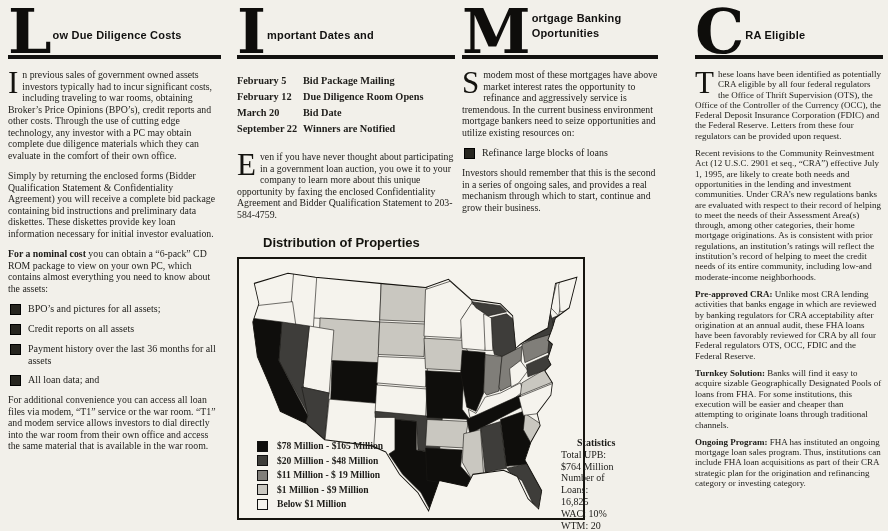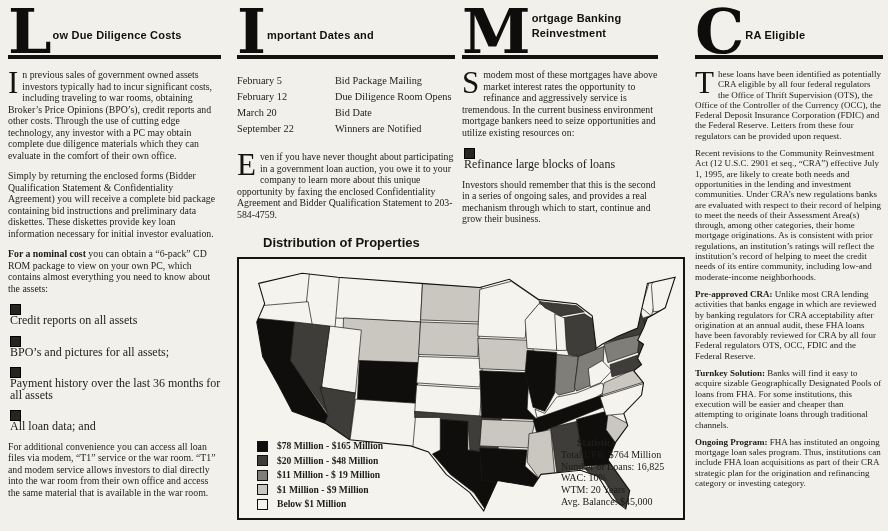--- a/index.html
+++ b/index.html
@@ -16,28 +16,28 @@
   .bigcap{font-family:"DejaVu Serif",serif;font-weight:bold;font-size:62px;
           line-height:0.74;letter-spacing:-2px;color:#0e0d0b;}
   .htext{font-family:"Liberation Sans",sans-serif;font-weight:700;font-size:11px;
          letter-spacing:0.2px;padding-bottom:14px;color:#121110;}
   .htext .hline{display:block;line-height:15px;}
   .body{font-size:9.8px;line-height:11.5px;margin:0 0 9px 0;}
   #col4 .body{font-size:9px;line-height:10.3px;margin:0 0 7px 0;}
   .dropcap{float:left;font-size:31px;line-height:25px;margin:1px 4px 0 0;
            font-family:"Liberation Serif",serif;color:#14130f;}
   .lead{font-weight:700;}
-  .bullet{display:flex;gap:0;margin:0 0 8px 2px;font-size:12px;line-height:11.5px;flex-direction:column;}
+  .bullet{display:flex;gap:7px;margin:0 0 8px 2px;font-size:10px;line-height:11.5px;}
   .sq{flex:0 0 auto;width:9px;height:9px;background:#26251f;border:1px solid #000;margin-top:1px;}
-  .daterow{display:flex;font-weight:400;font-size:10.3px;line-height:12px;margin-bottom:4px;gap:32px;}
+  .daterow{display:flex;font-weight:700;font-size:10.3px;line-height:12px;margin-bottom:4px;}
   .datecell{width:66px;}
   .eventcell{flex:1;}
   .map-title{position:absolute;left:240px;top:235px;font-family:"Liberation Sans",sans-serif;
              font-weight:700;font-size:13px;color:#15140f;padding-left:23px;}
-  .map-box{position:absolute;left:237px;top:257px;width:448px;height:263px;
+  .map-box{position:absolute;left:237px;top:257px;width:348px;height:263px;
            border:2px solid #16140f;background:#f5f3ed;box-sizing:border-box;}
   .map-box svg{position:absolute;left:0;top:0;width:100%;height:100%;}
   .legend{position:absolute;left:18px;top:181px;}
   .legend-row{display:flex;align-items:center;gap:9px;margin-bottom:2px;}
   .swatch{width:11px;height:11px;border:1px solid #111;box-sizing:border-box;}
   .legend-label{font-size:9.6px;font-weight:700;line-height:12.5px;}
   .stats{position:absolute;left:322px;top:178px;font-size:10px;line-height:11.8px;}
   .stats-heading{font-weight:700;padding-left:16px;}
   .st-poly{stroke:#1c1a16;stroke-width:0.7;}
   .lake{fill:#f5f3ed;stroke:#1c1a16;stroke-width:0.7;}
@@ -51,25 +51,25 @@
   <section class="col" id="col1">
     <header class="colhead">
       <span class="bigcap">L</span>
       <span class="htext">ow Due Diligence Costs</span>
     </header>
     <p class="body"><span class="dropcap">I</span><span>n previous sales of government owned assets investors typically had to incur significant costs, including traveling to war rooms, obtaining Broker’s Price Opinions (BPO’s), credit reports and other costs.  Through the use of cutting edge technology, any investor with a PC may obtain complete due diligence materials which they can evaluate in the comfort of their own office.</span></p>
     <p class="body">Simply by returning the enclosed forms (Bidder Qualification Statement &amp; Confidentiality Agreement) you will receive a complete bid package containing bid instructions and preliminary data diskettes. These diskettes provide key loan information necessary for initial investor evaluation.</p>
     <p class="body"><span class="lead">For a nominal cost</span><span> you can obtain a “6-pack” CD ROM package to view on your own PC, which contains almost everything you need to know about the assets:</span></p>
     <div class="bullet">
         <span class="sq"></span>
+        <span>BPO’s and pictures for all assets;</span>
+      </div>
+    <div class="bullet">
+        <span class="sq"></span>
         <span>Credit reports on all assets</span>
-      </div>
-    <div class="bullet">
-        <span class="sq"></span>
-        <span>BPO’s and pictures for all assets;</span>
       </div>
     <div class="bullet">
         <span class="sq"></span>
         <span>Payment history over the last 36 months for all assets</span>
       </div>
     <div class="bullet">
         <span class="sq"></span>
         <span>All loan data; and</span>
       </div>
     <p class="body">For additional convenience you can access all loan files via modem, “T1” service or the war room. “T1” and modem service allows investors to dial directly into the war room from their own office and access the same material that is available in the war room.</p>
@@ -99,21 +99,21 @@
       </div>
     <div style="height:12px"></div>
     <p class="body"><span class="dropcap">E</span><span>ven if you have never thought about participating in a government loan auction, you owe it to your company to learn more about this unique opportunity by faxing the enclosed Confidentiality Agreement and Bidder Qualification Statement to 203-584-4759.</span></p>
   </section>
 
   <section class="col" id="col3">
     <header class="colhead">
       <span class="bigcap">M</span>
       <span class="htext">
         <span class="hline">ortgage Banking</span>
-        <span class="hline">Reinvestment</span>
+        <span class="hline">Oportunities</span>
       </span>
     </header>
     <p class="body"><span class="dropcap">S</span><span>modem most of these mortgages have above market interest rates the opportunity to refinance and aggressively service is tremendous.  In the current business environment mortgage bankers need to seize opportunities and utilize existing resources on:</span></p>
     <div class="bullet">
         <span class="sq"></span>
         <span>Refinance large blocks of loans</span>
       </div>
     <p class="body">Investors should remember that this is the second in a series of ongoing sales, and provides a real mechanism through which to start, continue and grow their business.</p>
   </section>
 

